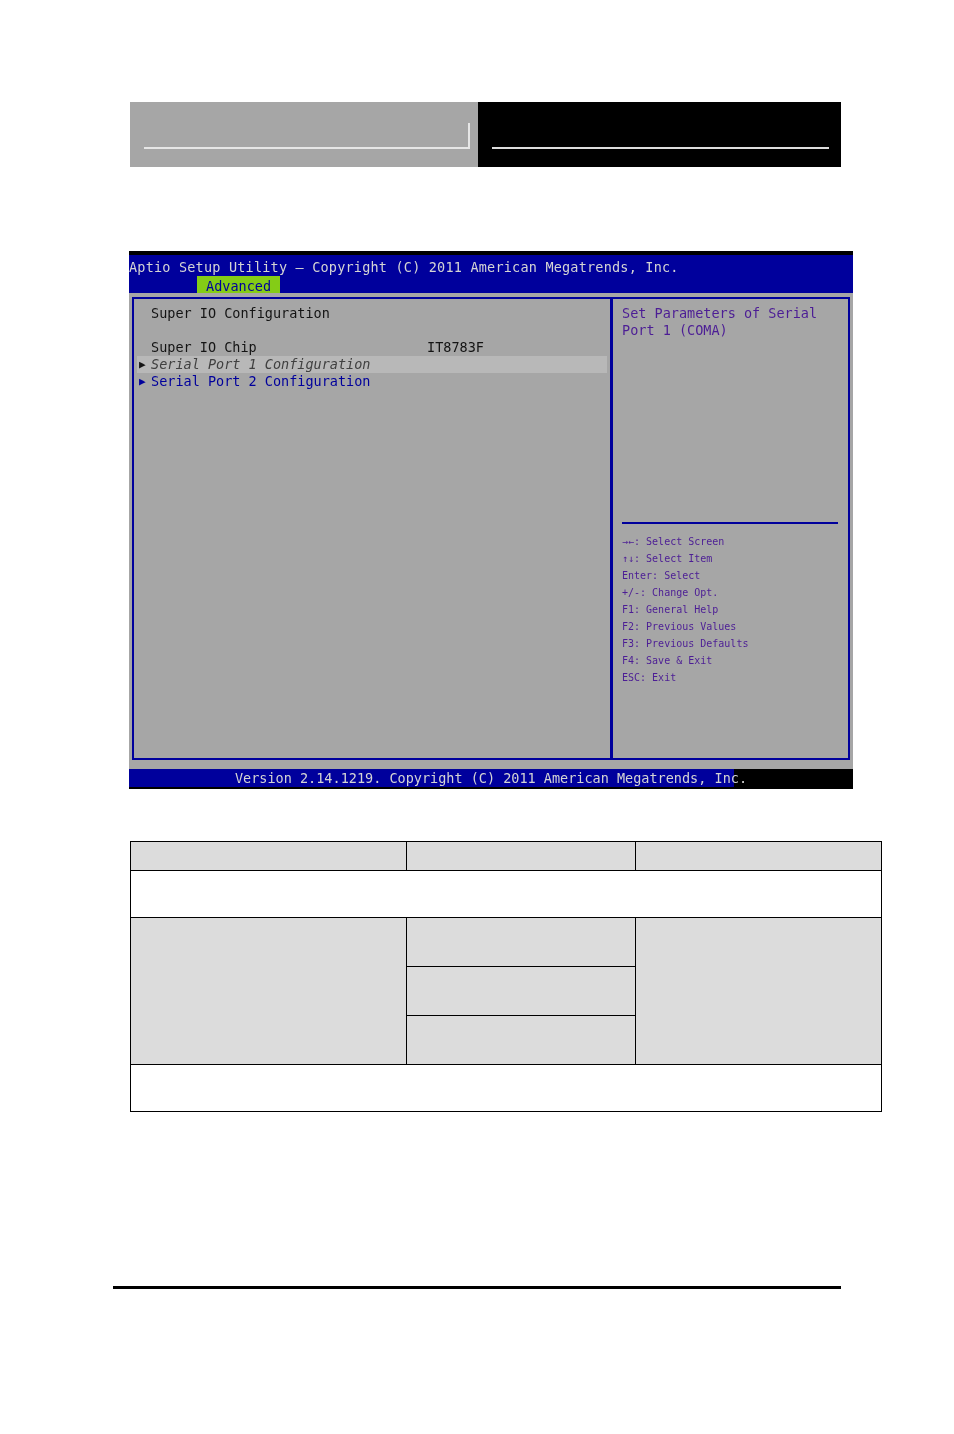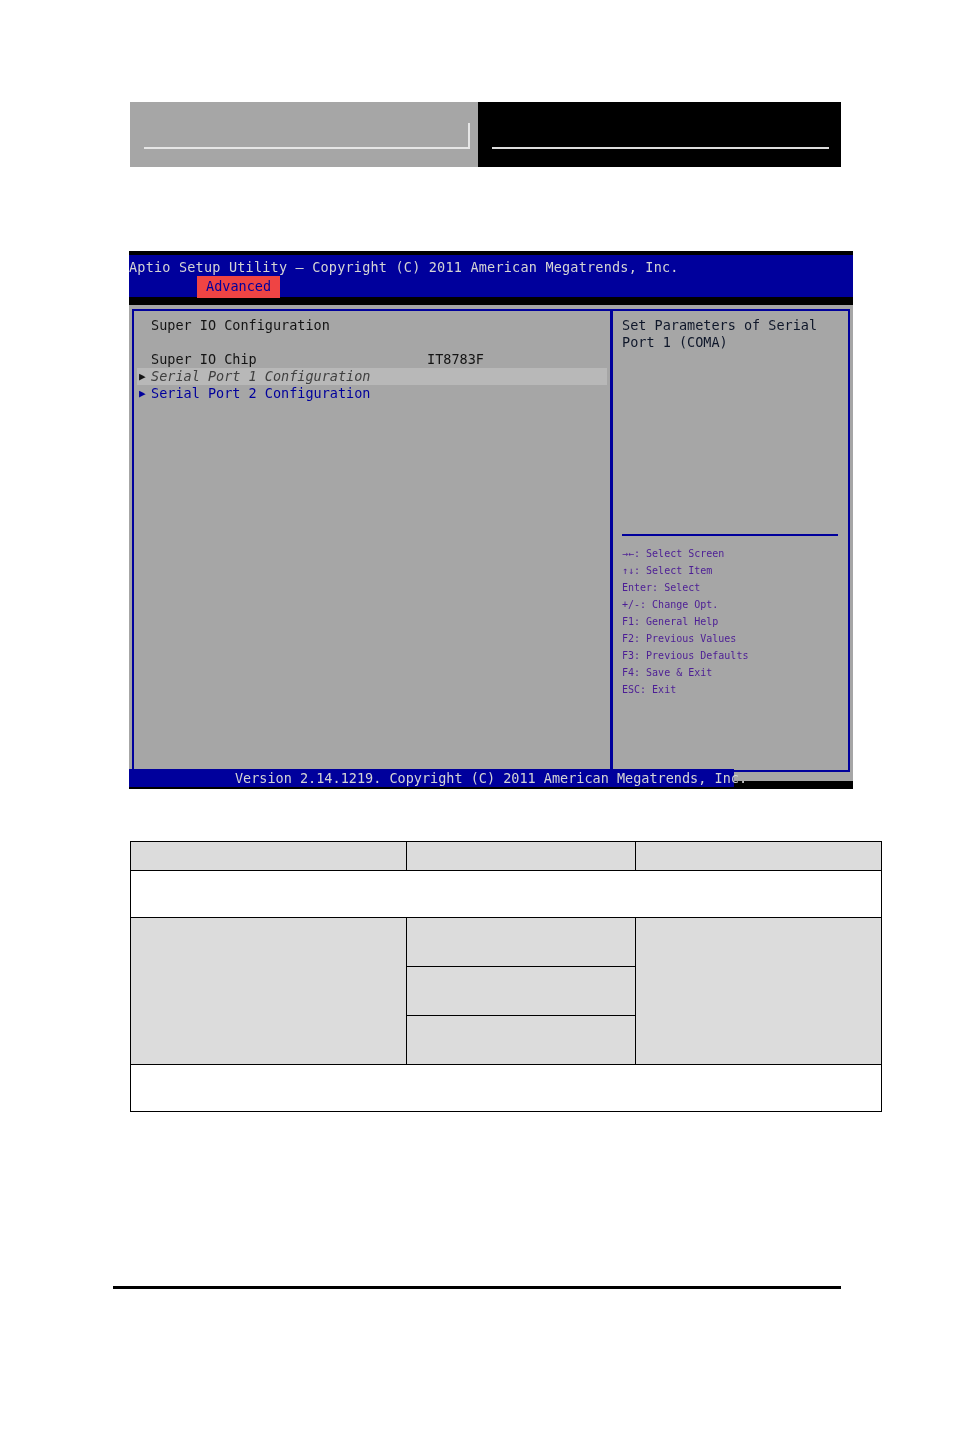--- a/index.html
+++ b/index.html
@@ -91,36 +91,35 @@
     letter-spacing: 0.2px;
     white-space: nowrap;
   }
   #bios-tabs {
     position: absolute;
     left: 68px;
     top: 21px;
     display: flex;
   }
   .bios-tab {
-    background: #ef4444;
+    background: #84cc16;
     color: #00009c;
     font-size: 13.5px;
     padding: 3px 9px 4px 9px;
     line-height: 15px;
     white-space: nowrap;
   }
 
   #bios-body {
     position: absolute;
     left: 0;
     top: 42px;
     width: 724px;
     height: 476px;
     background: #a6a6a6;
-    margin-top: 12px;
   }
   #bios-panel {
     position: absolute;
     left: 3px;
     top: 4px;
     width: 718px;
     height: 463px;
     border: 2px solid #00009c;
     box-sizing: border-box;
     background: #a6a6a6;
@@ -181,21 +180,21 @@
   #bios-right {
     position: absolute;
     left: 489px;
     top: 4px;
     width: 225px;
     height: 463px;
     padding-top: 8px;
     box-sizing: border-box;
   }
   #help-text {
-    color: #0f172a;
+    color: #4c1d95;
     font-size: 13.5px;
     line-height: 17px;
     padding: 0 2px 0 4px;
   }
   #help-divider {
     position: absolute;
     left: 4px;
     top: 225px;
     width: 216px;
     height: 2px;

